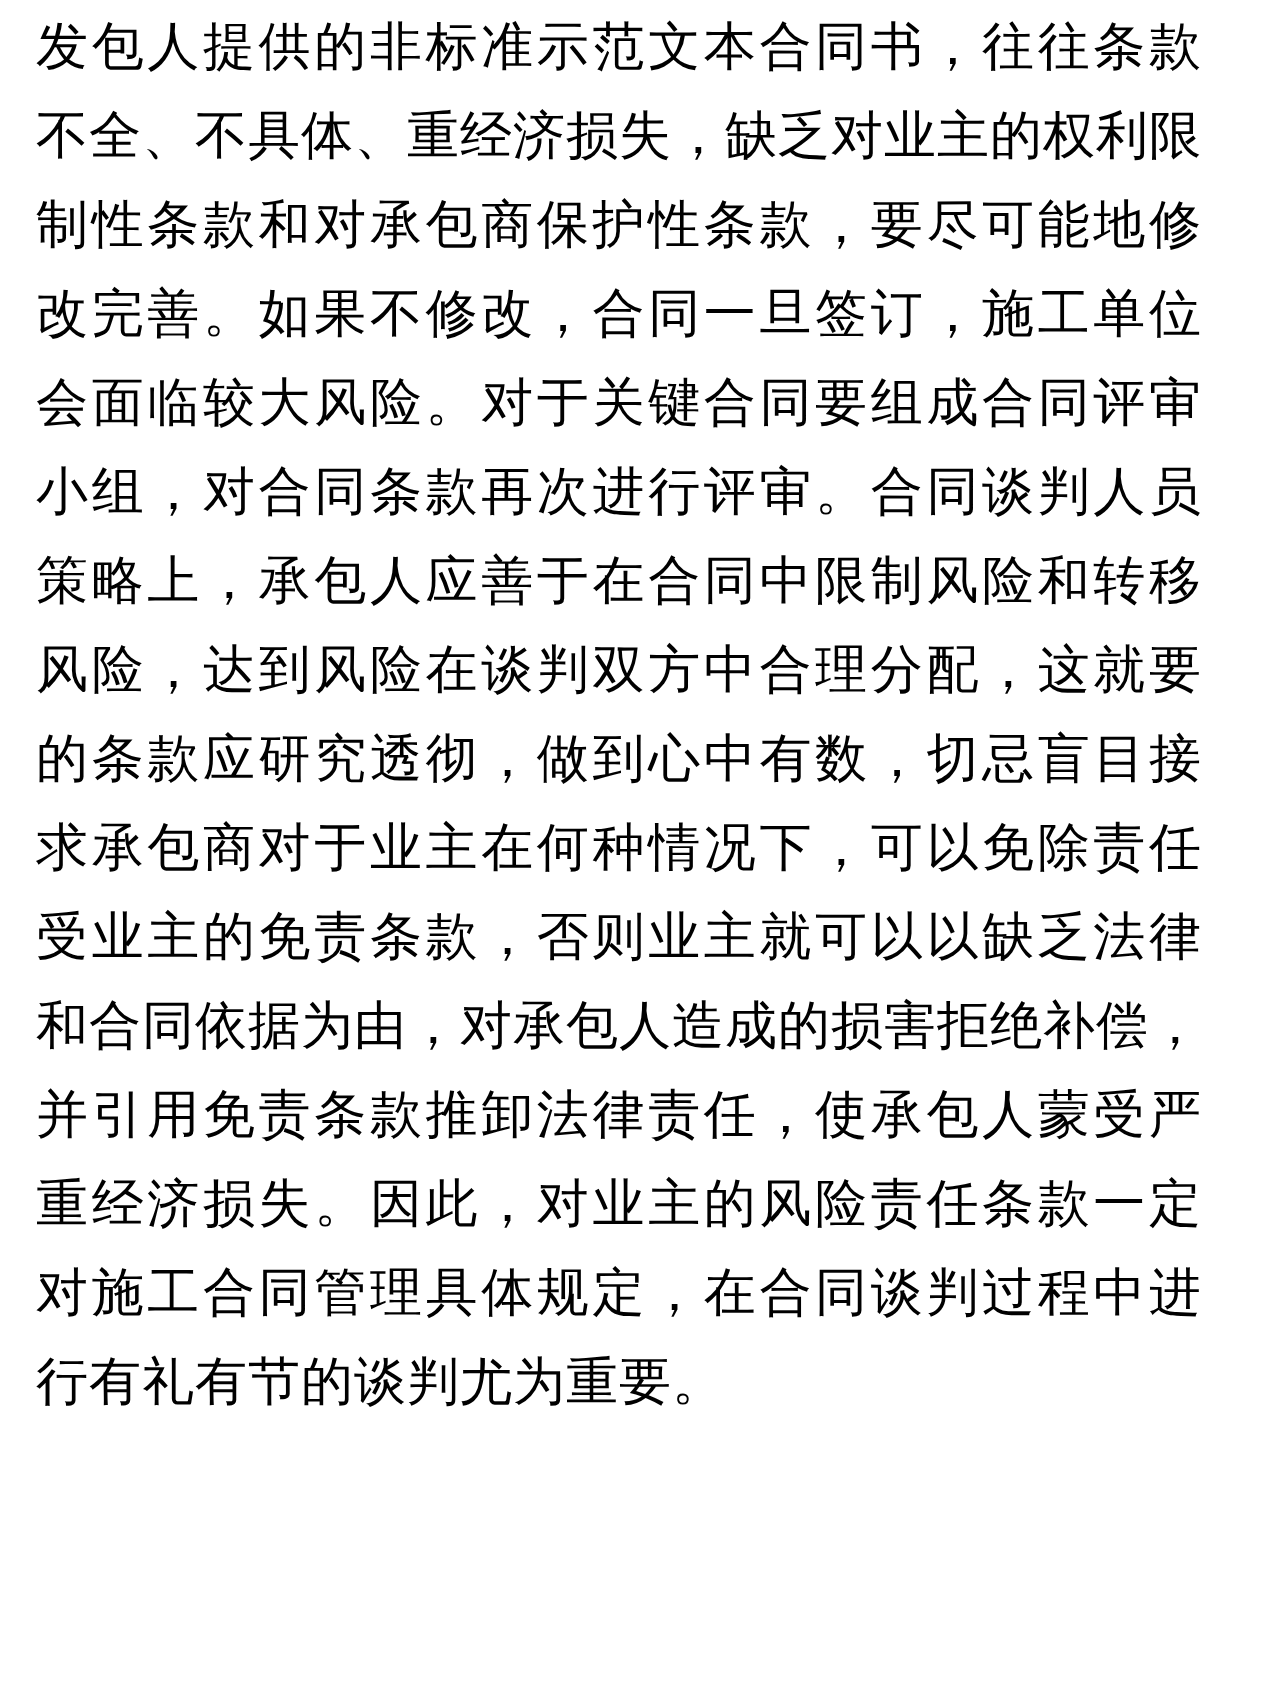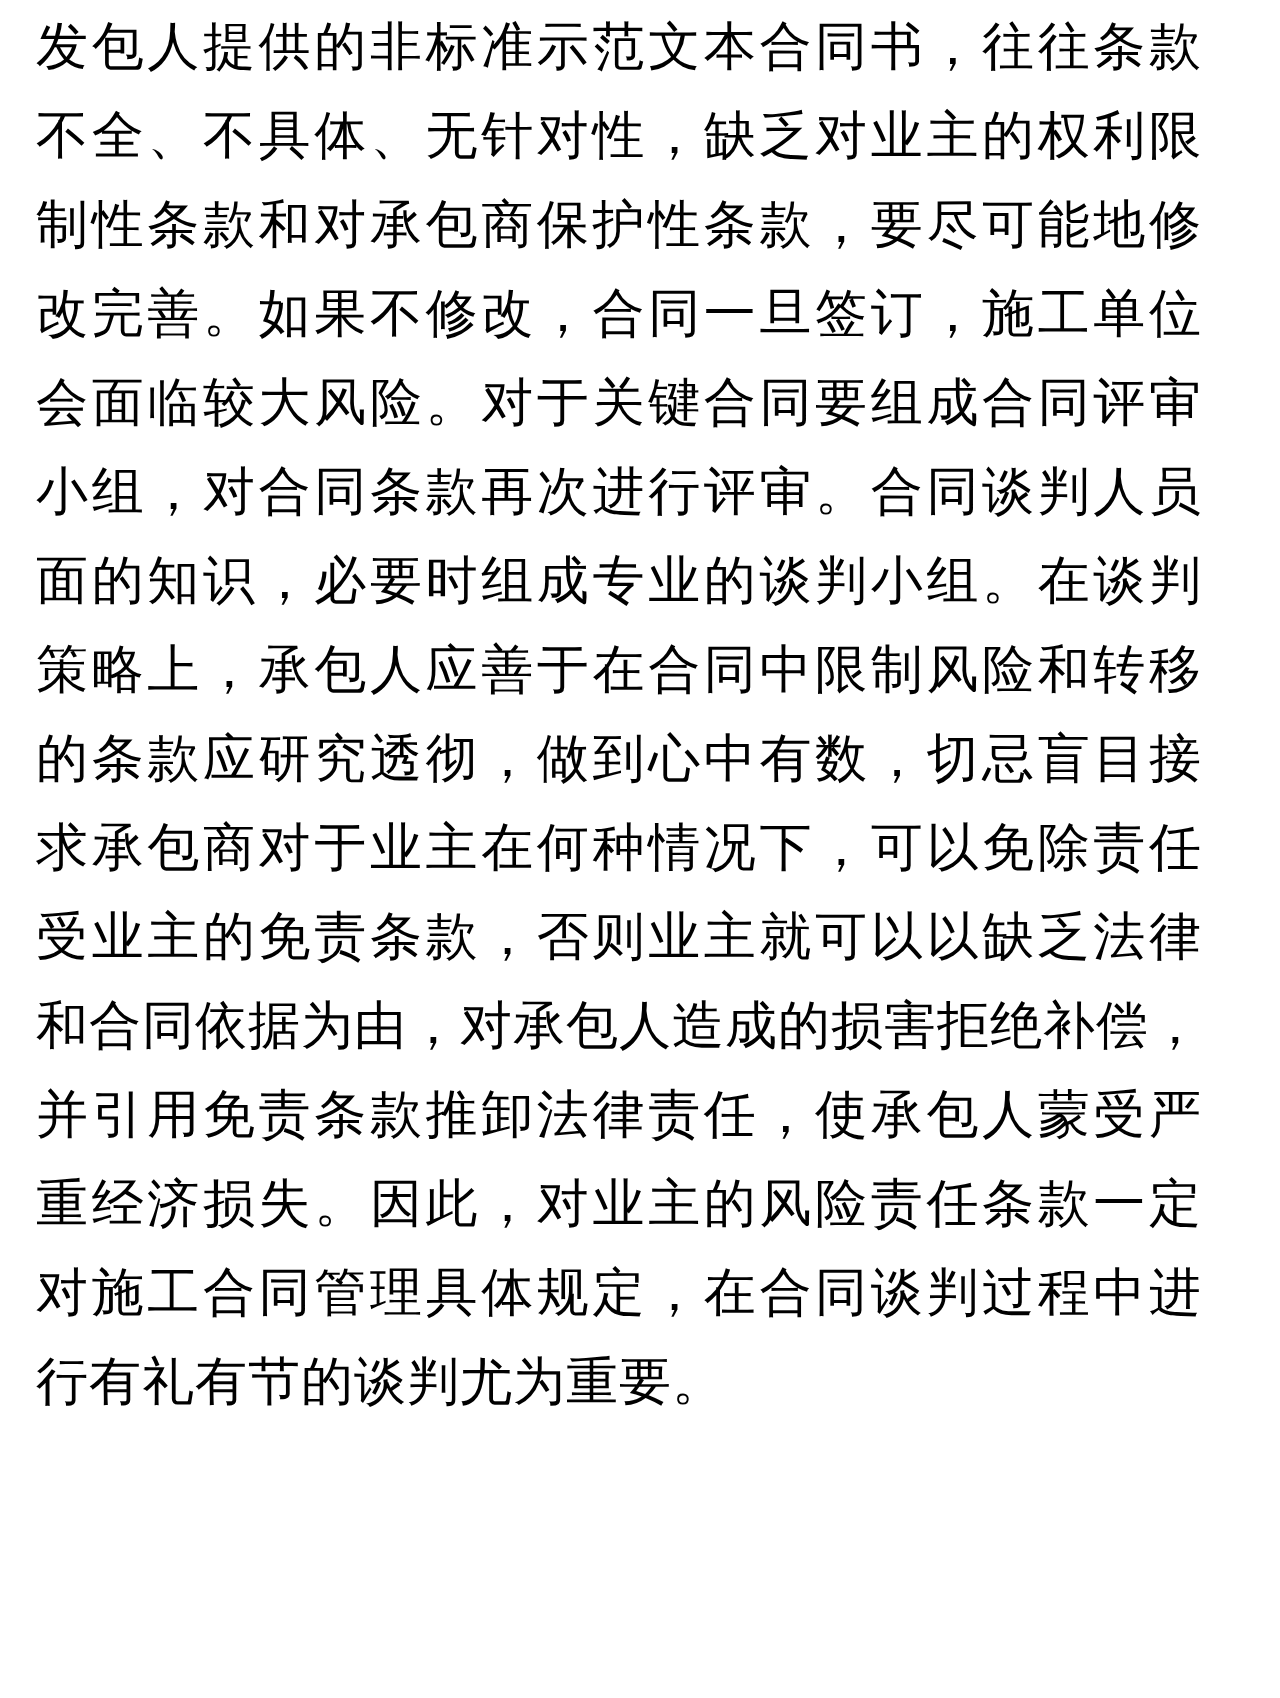--- a/index.html
+++ b/index.html
@@ -36,27 +36,27 @@
     text-align: right;
     text-align-last: left;
   }
 </style>
 </head>
 <body>
 
 <div class="page">
   <div class="text-block">
     <div class="text-line">发包人提供的非标准示范文本合同书，往往条款</div>
-    <div class="text-line">不全、不具体、无针对性，缺乏对业主的权利限</div>
+    <div class="text-line">不全、不具体、重经济损失，缺乏对业主的权利限</div>
     <div class="text-line">制性条款和对承包商保护性条款，要尽可能地修</div>
     <div class="text-line">改完善。如果不修改，合同一旦签订，施工单位</div>
     <div class="text-line">会面临较大风险。对于关键合同要组成合同评审</div>
     <div class="text-line">小组，对合同条款再次进行评审。合同谈判人员</div>
-    <div class="text-line">面的知识，必要时组成专业的谈判小组。在谈判</div>
     <div class="text-line">策略上，承包人应善于在合同中限制风险和转移</div>
+    <div class="text-line">风险，达到风险在谈判双方中合理分配，这就要</div>
     <div class="text-line">的条款应研究透彻，做到心中有数，切忌盲目接</div>
     <div class="text-line">求承包商对于业主在何种情况下，可以免除责任</div>
     <div class="text-line">受业主的免责条款，否则业主就可以以缺乏法律</div>
     <div class="text-line">和合同依据为由，对承包人造成的损害拒绝补偿，</div>
     <div class="text-line">并引用免责条款推卸法律责任，使承包人蒙受严</div>
     <div class="text-line">重经济损失。因此，对业主的风险责任条款一定</div>
     <div class="text-line">对施工合同管理具体规定，在合同谈判过程中进</div>
     <div class="text-line last">行有礼有节的谈判尤为重要。</div>
   </div>
 </div>

